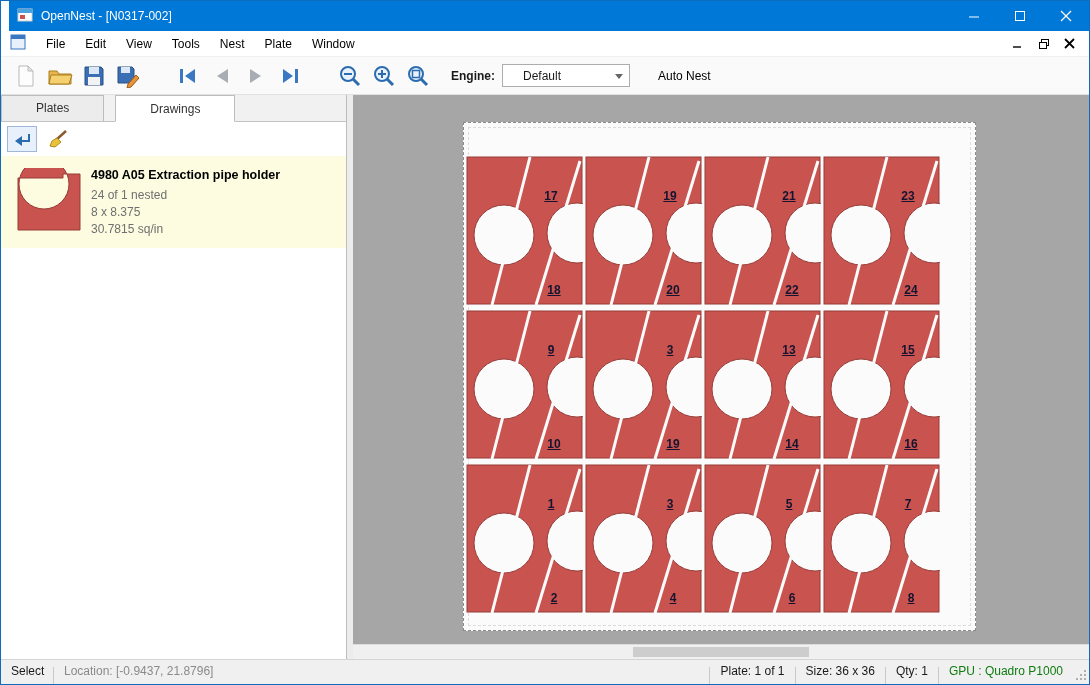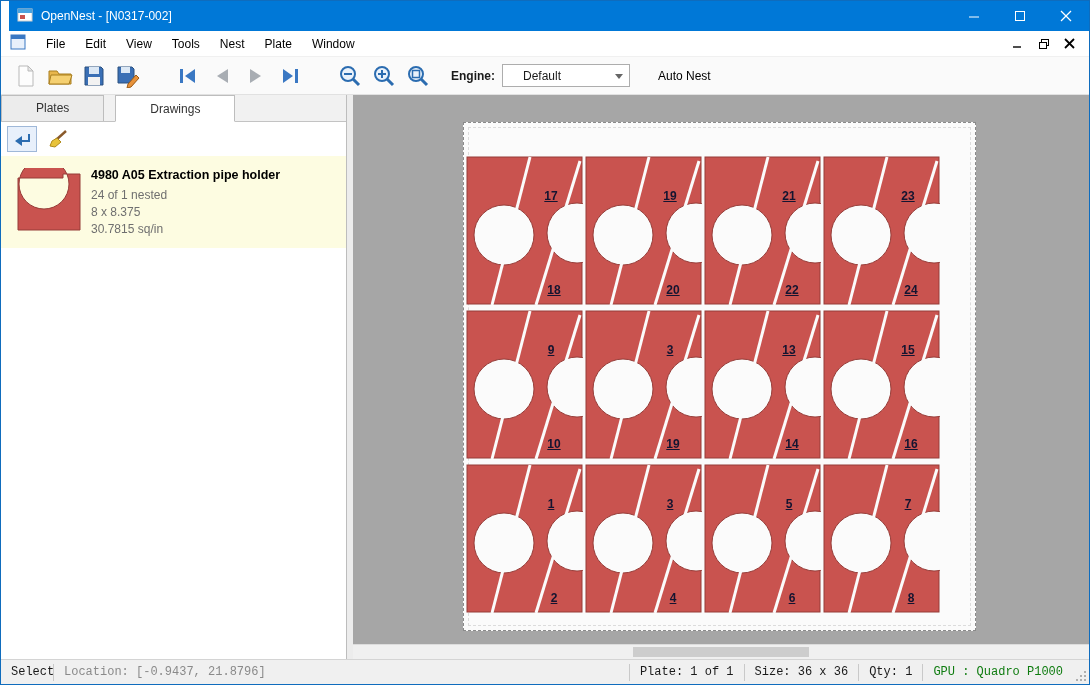--- a/index.html
+++ b/index.html
@@ -67,21 +67,21 @@
     color:#141430; text-decoration:underline; }
   .pn-top { left:62px; top:34px;text-decoration:underline; }
   .pn-bot { left:65px; top:128px; }
 
   #hscroll { position:absolute; left:0; right:0; bottom:0; height:15px; background:#f0f0f0;
     border-top:1px solid #dcdcdc; }
   #hscroll .thumb { position:absolute; left:38%; width:24%; top:2px; bottom:2px; background:#cdcdcd; }
 
   
   #statusbar { position:absolute; left:0; right:0; bottom:0; height:25px; background:#f0f0f0;
-    border-top:1px solid #d4d4d4; display:flex; align-items:center; font-size:12px;font-family:Liberation Mono, monospace; }
+    border-top:1px solid #d4d4d4; display:flex; align-items:flex-end; font-size:12px; }
   .sb-cell { padding:0 10px; height:25px; line-height:24px; }
   .sb-sep { width:1px; height:17px; background:#c9c9c9; }
   #sb-mode { width:52px; }
   #sb-location { color:#8a8a8a; }
   #statusbar .spacer { flex:1; }
   #sb-gpu { color:#0f7c10; }
   #grip { width:14px; height:25px; margin-left:2px; }
 </style>
 </head>
 <body>

